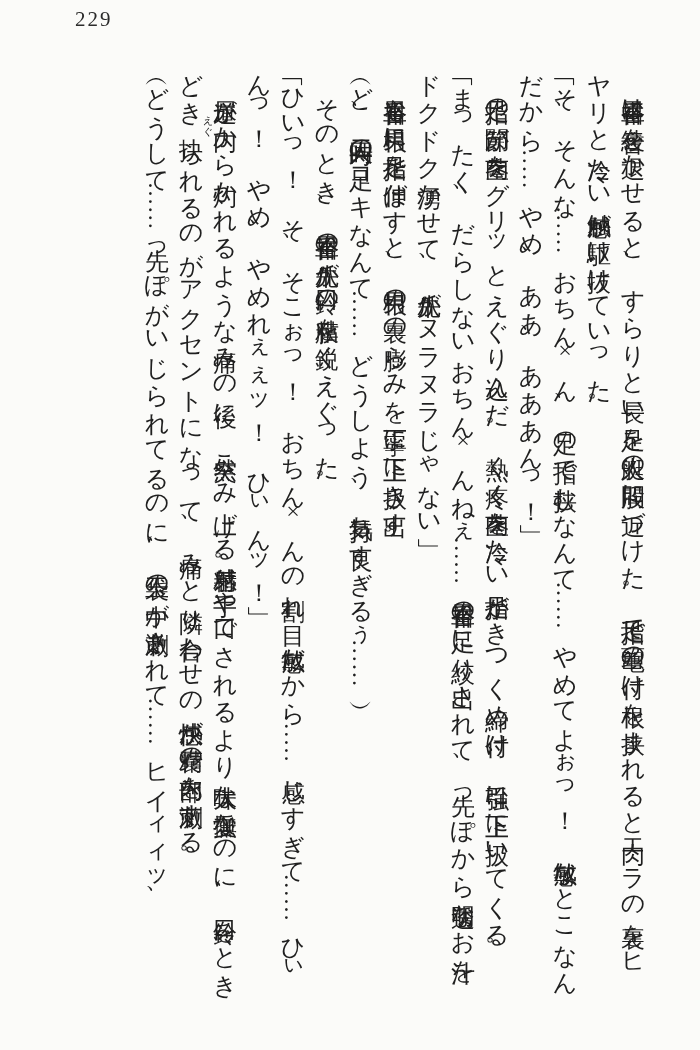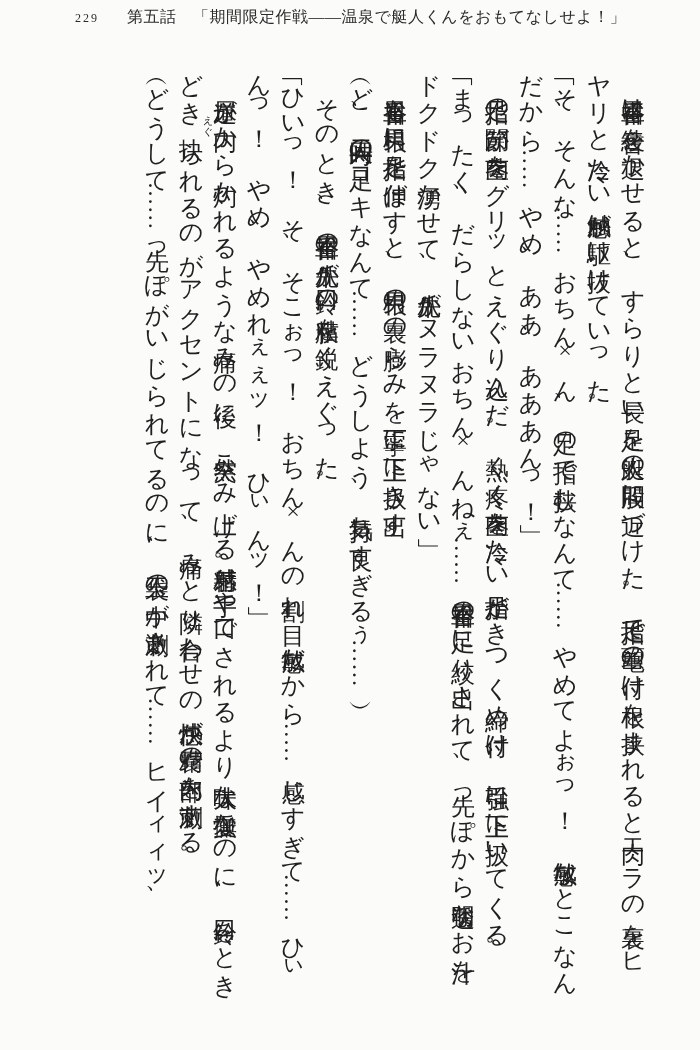--- a/index.html
+++ b/index.html
@@ -23,23 +23,23 @@
   .running-header {
     position: absolute;
     top: 7px;
     left: 75px;
     display: flex;
     align-items: baseline;
     color: #2b2b2b;
     white-space: nowrap;
   }
   .page-number {
-    font-size: 12px;
+    font-size: 21px;
     letter-spacing: 2px;
-    margin-right: 28px;
+    margin-right: 13px;
   }
   .chapter-title {
     font-size: 16px;
     letter-spacing: 0.5px;
   }
   
   .body-text {
     position: absolute;
     top: 58px;
     right: 50px;
@@ -64,21 +64,20 @@
     color: #1f1f1f;
   }
 </style>
 </head>
 <body>
 
 <div class="page">
 
   <header class="running-header">
     <span class="page-number">229</span>
-    <span class="chapter-title">第五話　「期間限定作戦――温泉で艇人くんをおもてなしせよ！」</span>
   </header>
 
   <main class="body-text">
       <p class="ind-full">裕香里は綾音を退かせると、すらりと長い足を艇人の股間に近づけた。足指で亀頭の付け根を挟まれると肉エラの裏をヒヤリと冷たい感触が駆け抜けていった。</p>
       <p class="ind-half">「そ、そんな……おちん×ん、足の指で挟むなんて……やめてよぉっ！　敏感なとこなんだから……やめ、ああ、あああんっ！」</p>
       <p class="ind-full">足指の関節が肉茎をグリッとえぐり込んだ。熱く疼く肉茎を冷たい足指がきつく締め付け、強引に上下に扱いてくる。</p>
       <p class="ind-half">「まったく、だらしないおちん×んねぇ……裕香里の足に絞り出されて、先っぽから透明なお汁をドクドク湧かせて、爪先がヌラヌラじゃない」</p>
       <p class="ind-full">裕香里も男根に足指を伸ばすと、男根の裏の膨らみを丁寧に上下に扱き出す。</p>
       <p class="ind-half">（ど、二人同時の足コキなんて……どうしよう、気持ち良すぎるぅ……）</p>
       <p class="ind-full">そのとき、裕香里の爪先が鈴口の粘膜を鋭くえぐった。</p>

